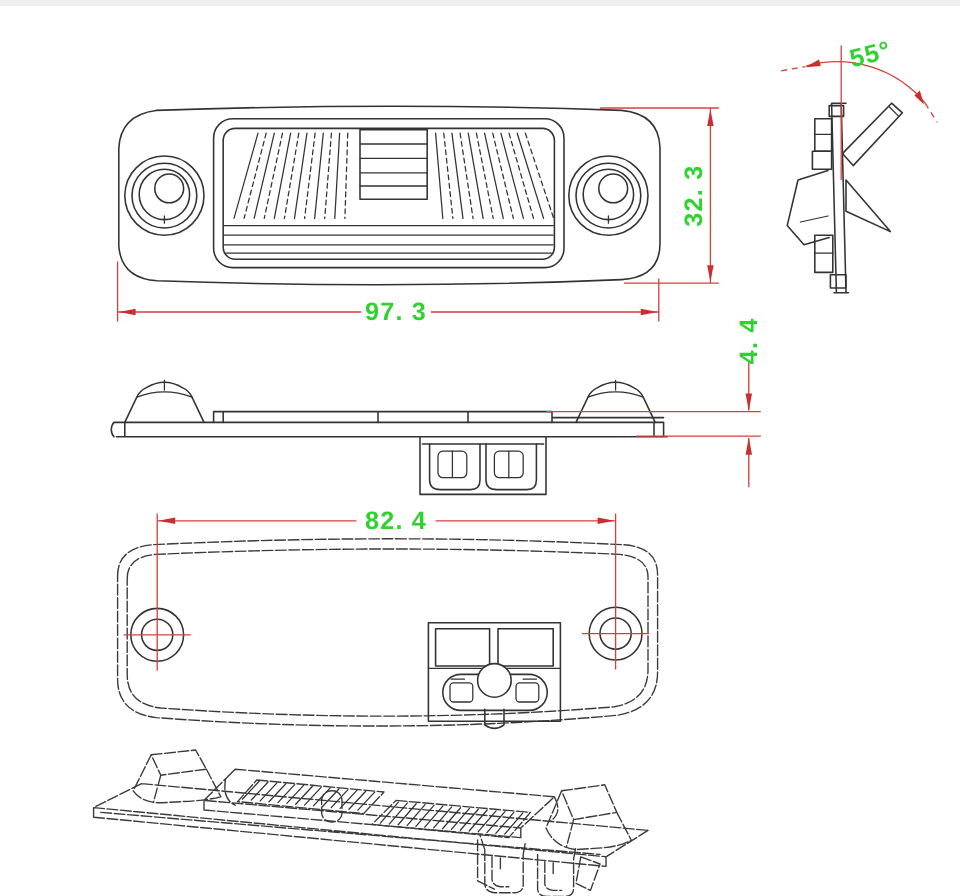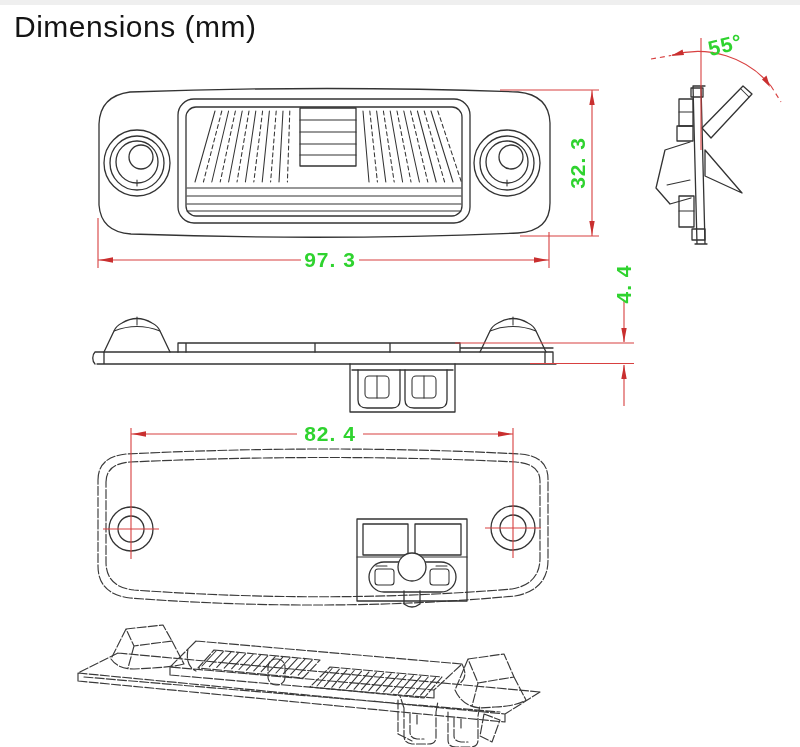--- a/index.html
+++ b/index.html
@@ -17,21 +17,20 @@
   .rd{stroke-dasharray:5 4;}
   .ra{fill:#c92f2f;stroke:none;}
   .gt{fill:#2fd32f;font-family:"Liberation Sans",sans-serif;font-size:21px;font-weight:700;
       letter-spacing:1px;text-anchor:middle;}
 </style>
 </head>
 <body>
 
 <div id="canvas">
   <div id="scan-edge"></div>
-  <div id="page-title">Dimensions (mm)</div>
 
   <svg width="800" height="747" viewBox="0 0 800 747">
 
     <g>
       <path class="k" d="M99,124 Q100,96 130,92 Q330,85 518,92 Q549,95 550,123 L550,203 Q550,231 518,233 Q330,241 131,234 Q101,232 99,205 Z"></path>
 
       <circle class="k" cx="137" cy="163" r="33"></circle>
       <circle class="k" cx="137" cy="163" r="27"></circle>
       <circle class="k" cx="137" cy="162" r="21"></circle>
       <circle class="k" cx="141" cy="157" r="12"></circle>

